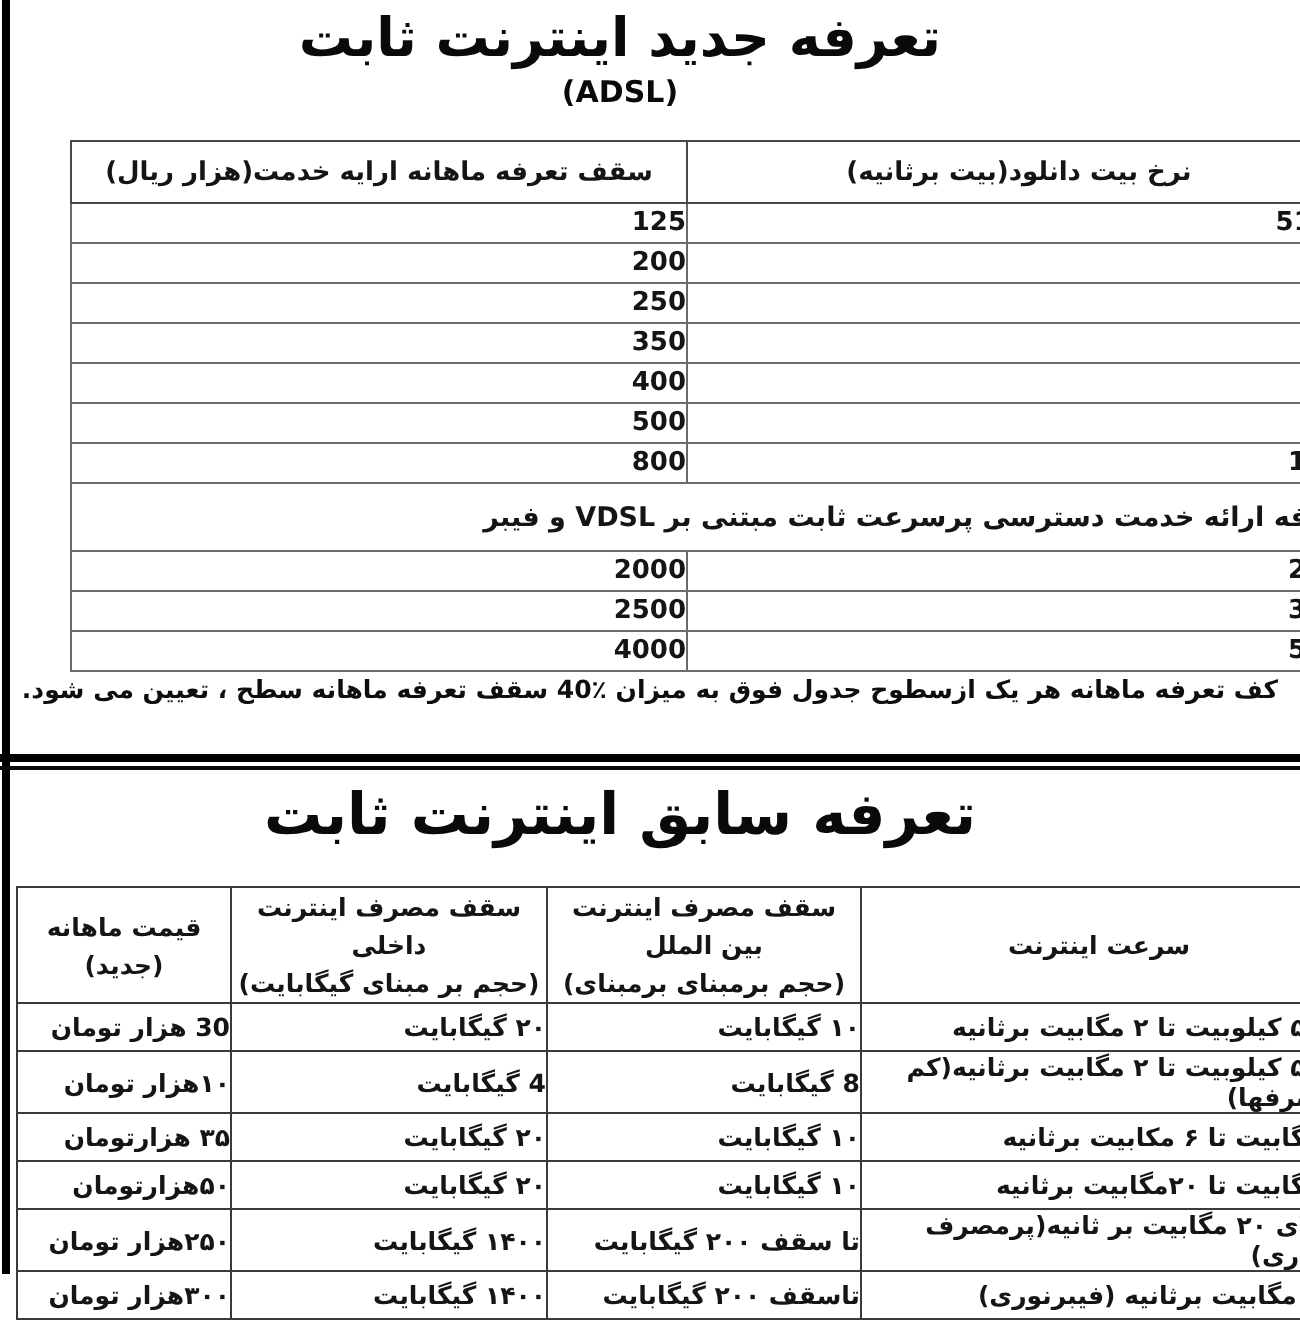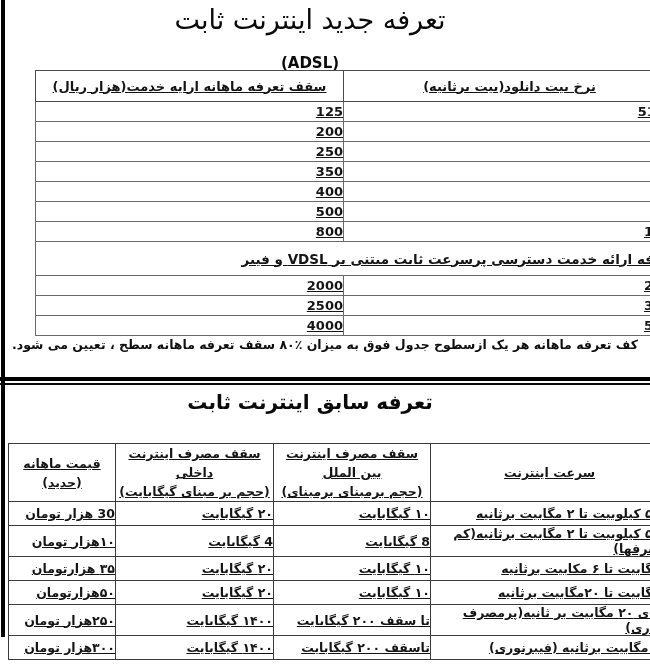--- a/index.html
+++ b/index.html
@@ -9,29 +9,29 @@
     position: relative;
     font-family: "DejaVu Sans", sans-serif;
     color: #141414;
   }
   .page-left-border {
     position: absolute; left: 1px; top: 0;
     width: 4px; height: 637px; background: #000;
   }
   .titles-wrap { position: absolute; top: 0; left: 0; width: 620px; }
   .main-title {
-    text-align: center; font-weight: normal; font-size: 27px;
+    text-align: center; font-weight: bold; font-size: 27px;
     margin-top: 4px; color: #0a0a0a; direction: rtl;
   }
   .sub-title {
     text-align: center; font-weight: bold; font-size: 15px;
-    margin-top: 19px; color: #0a0a0a;
+    margin-top: 2px; color: #0a0a0a;
   }
   table { border-collapse: collapse; table-layout: fixed; }
-  td, th { padding: 0; vertical-align: middle; font-weight: bold; text-decoration: underline; }
+  td, th { padding: 0; vertical-align: middle; font-weight: bold; }
 
   
   .t1 {
     position: absolute; left: 35px; top: 70px; width: 640px;
     direction: rtl; font-size: 13px;
   }
   .t1 th, .t1 td { border: 1px solid #6a6a6a; color: #151515; }
   .t1 tr { height: 20px; }
   .t1 tr.t1-header { height: 31px; }
   .t1 tr.t1-header th { border-color: #4a4a4a; font-size: 13px; }
@@ -43,21 +43,21 @@
   .footnote {
     position: absolute; top: 337px; left: 0; width: 650px;
     text-align: center; font-weight: bold; font-size: 12.5px;
     direction: rtl; color: #0e0e0e;
   }
   .divider-bar-thick { position: absolute; top: 377px; left: 0; width: 650px; height: 4px; background: #000; }
   .divider-bar-thin  { position: absolute; top: 383px; left: 0; width: 650px; height: 2px; background: #0a0a0a; }
 
   .second-title {
     position: absolute; top: 390px; left: 0; width: 620px;
-    text-align: center; font-weight: bold; font-size: 20px;
+    text-align: center; font-weight: bold; font-size: 29px;
     direction: rtl; color: #0a0a0a;
   }
 
   
   .t2 {
     position: absolute; left: 8px; top: 443px; width: 660px;
     direction: rtl; font-size: 12.5px;
   }
   .t2 th, .t2 td { border: 1px solid #3a3a3a; color: #151515; }
   .t2 tr { height: 24px; }
@@ -127,21 +127,21 @@
       <td>30M</td>
       <td>2500</td>
     </tr>
     <tr>
       <td>50M</td>
       <td>4000</td>
     </tr>
   </tbody>
 </table>
 
-<div class="footnote">کف تعرفه ماهانه هر یک ازسطوح جدول فوق به میزان ٪۸۰ سقف تعرفه ماهانه سطح ، تعیین می شود.</div>
+<div class="footnote">کف تعرفه ماهانه هر یک ازسطوح جدول فوق به میزان ٪40 سقف تعرفه ماهانه سطح ، تعیین می شود.</div>
 
 <div class="divider-bar-thick"></div>
 <div class="divider-bar-thin"></div>
 
 <div class="second-title">تعرفه سابق اینترنت ثابت</div>
 
 <table class="t2">
   <colgroup>
       <col class="c2-speed">
       <col class="c2-intl">

